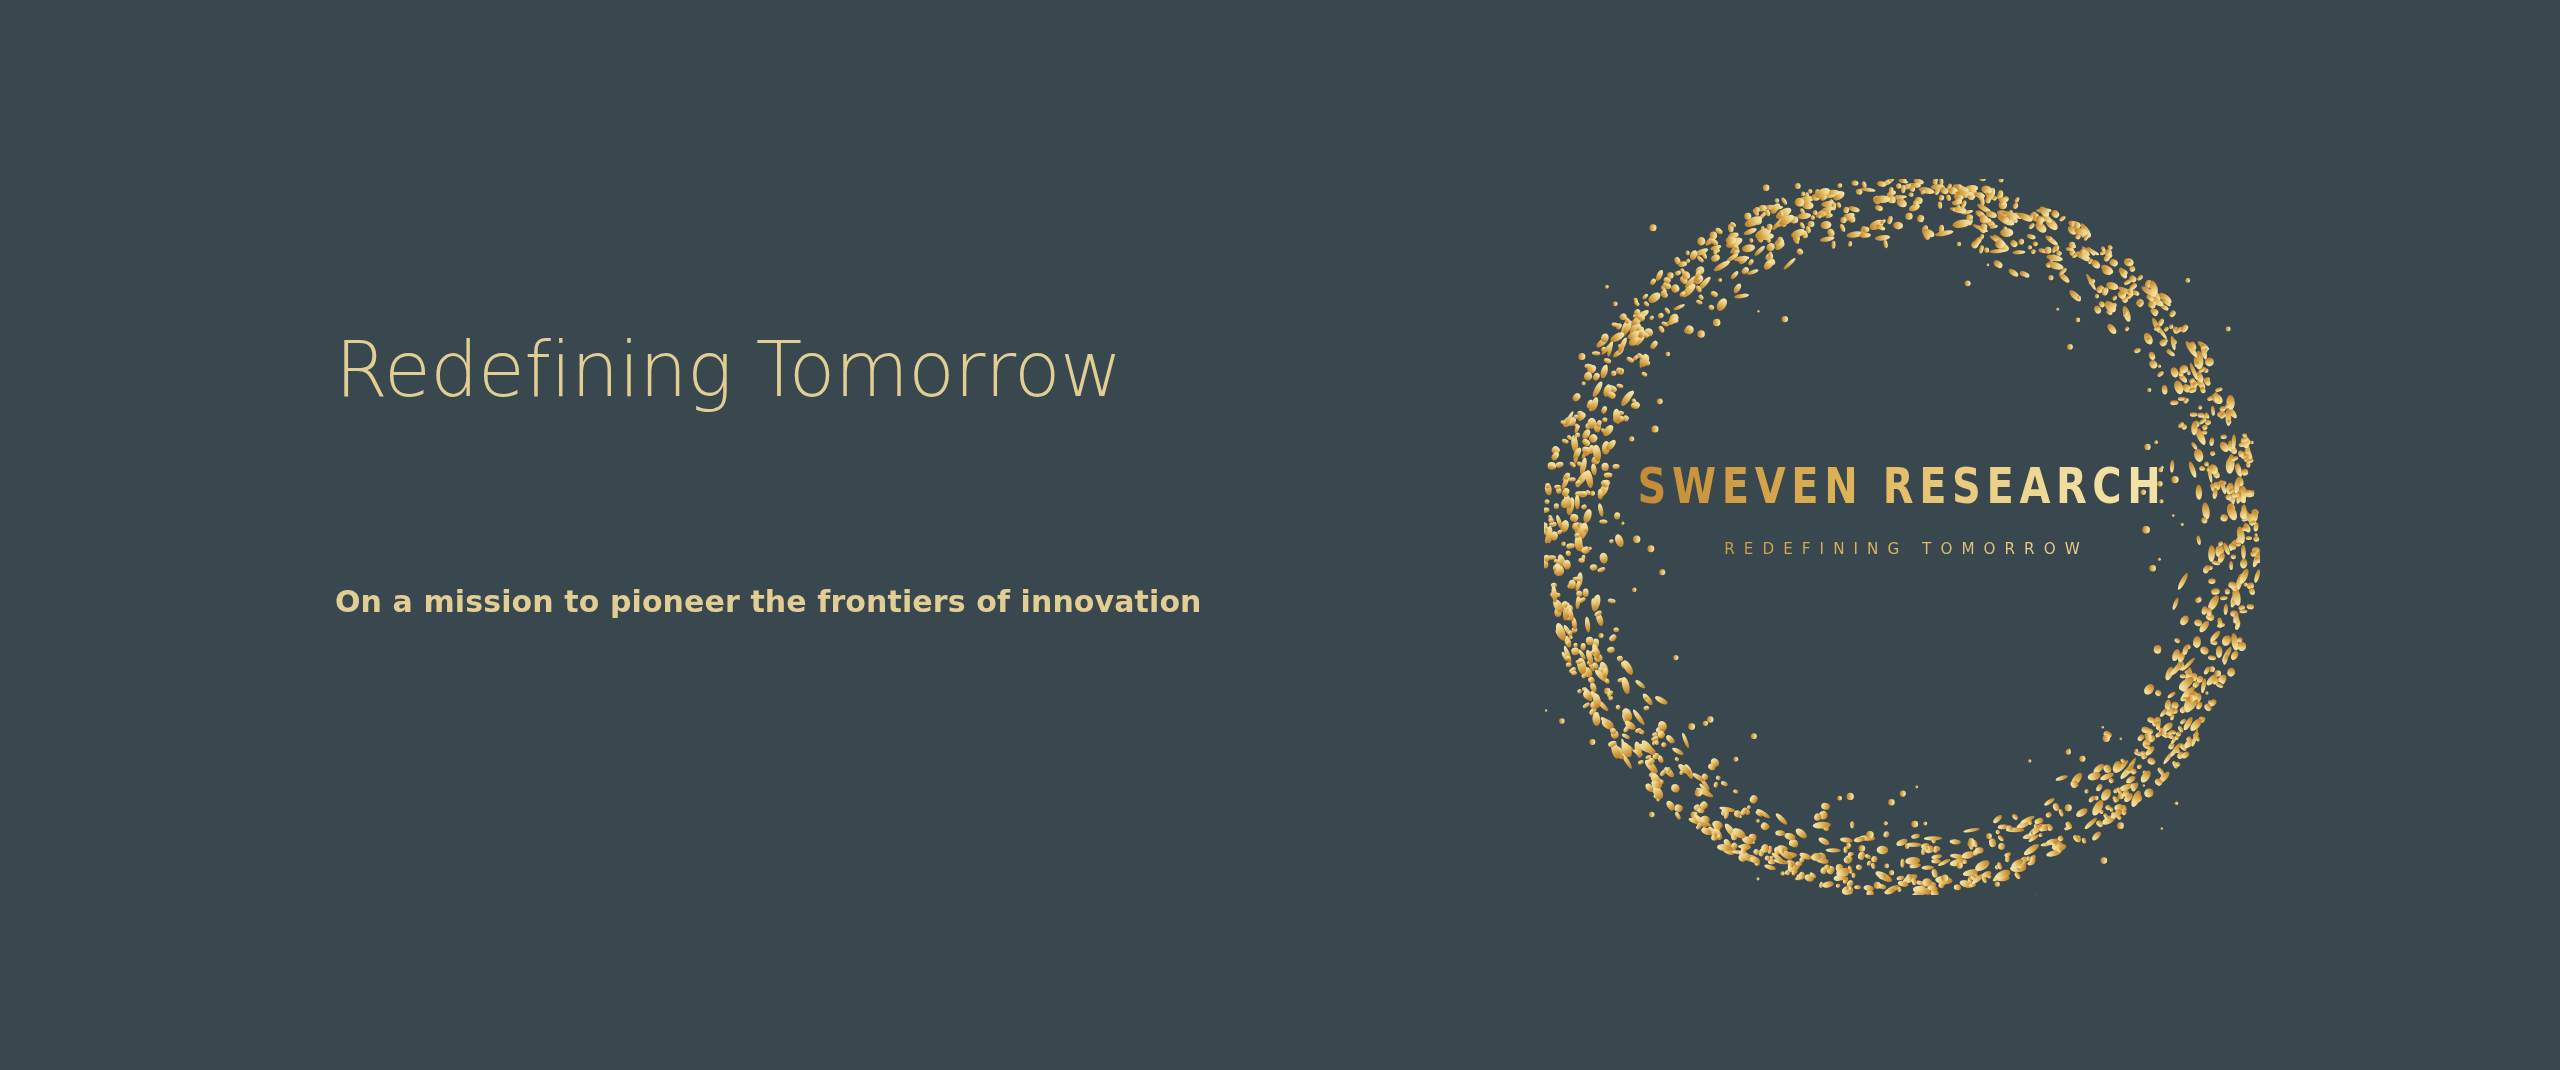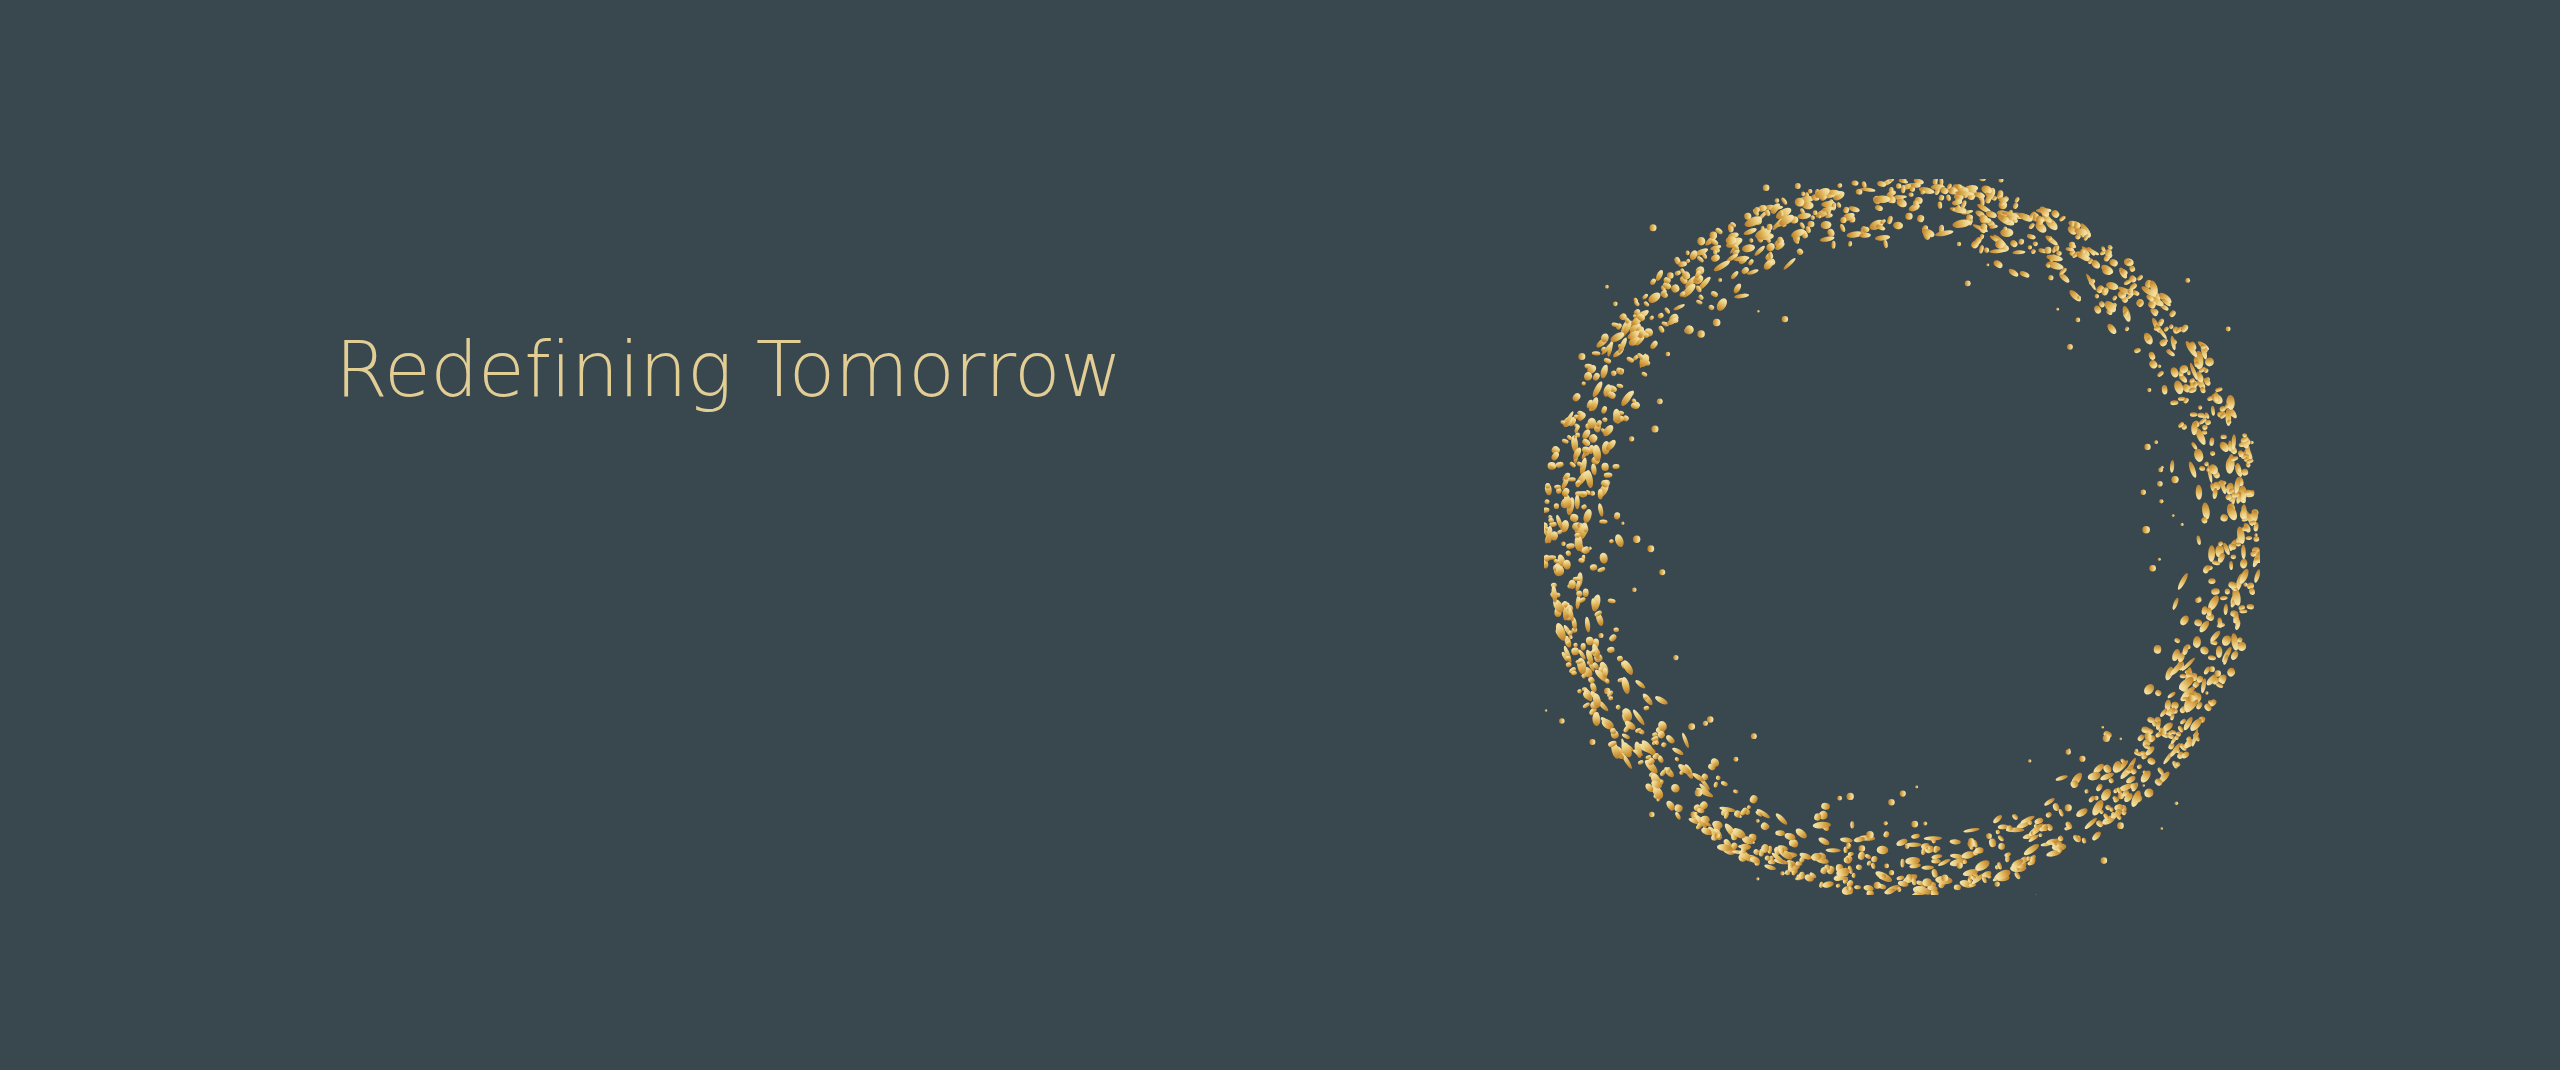--- a/index.html
+++ b/index.html
@@ -127,20 +127,21 @@
 </style>
 </head>
 <body>
 
 <div class="hero">
 
   <div class="copy">
     <h1 class="headline">Redefining Tomorrow</h1>
 
     <p class="subcopy">
+      <span class="line">On a mission to pioneer the frontiers of innovation</span>
     </p>
   </div>
 
   <div class="logo-wrap">
 
     <svg class="ring-svg" viewBox="0 0 716 716" aria-hidden="true">
       <defs>
         <linearGradient id="goldGrad" x1="0" y1="0" x2="1" y2="0">
           <stop offset="0" stop-color="#bb8130"></stop>
           <stop offset="0.15" stop-color="#c68d38"></stop>
@@ -1743,16 +1744,20 @@
           <circle cx="131.84" cy="478.60" r="2.60"></circle>
           <circle cx="169.31" cy="56.27" r="3.74"></circle>
           <circle cx="711.95" cy="355.94" r="1.69"></circle>
           <circle cx="562.32" cy="559.30" r="3.61"></circle>
           <circle cx="491.87" cy="719.18" r="3.34"></circle>
           <circle cx="599.26" cy="313.24" r="2.64"></circle>
           <circle cx="275.50" cy="37.85" r="1.58"></circle>
         </g>
     </svg>
 
+    <div class="logo-text-block">
+      <div class="brand-name">SWEVEN RESEARCH</div>
+      <div class="brand-tagline">REDEFINING TOMORROW</div>
+    </div>
 
   </div>
 
 </div>
 
 </body></html>

